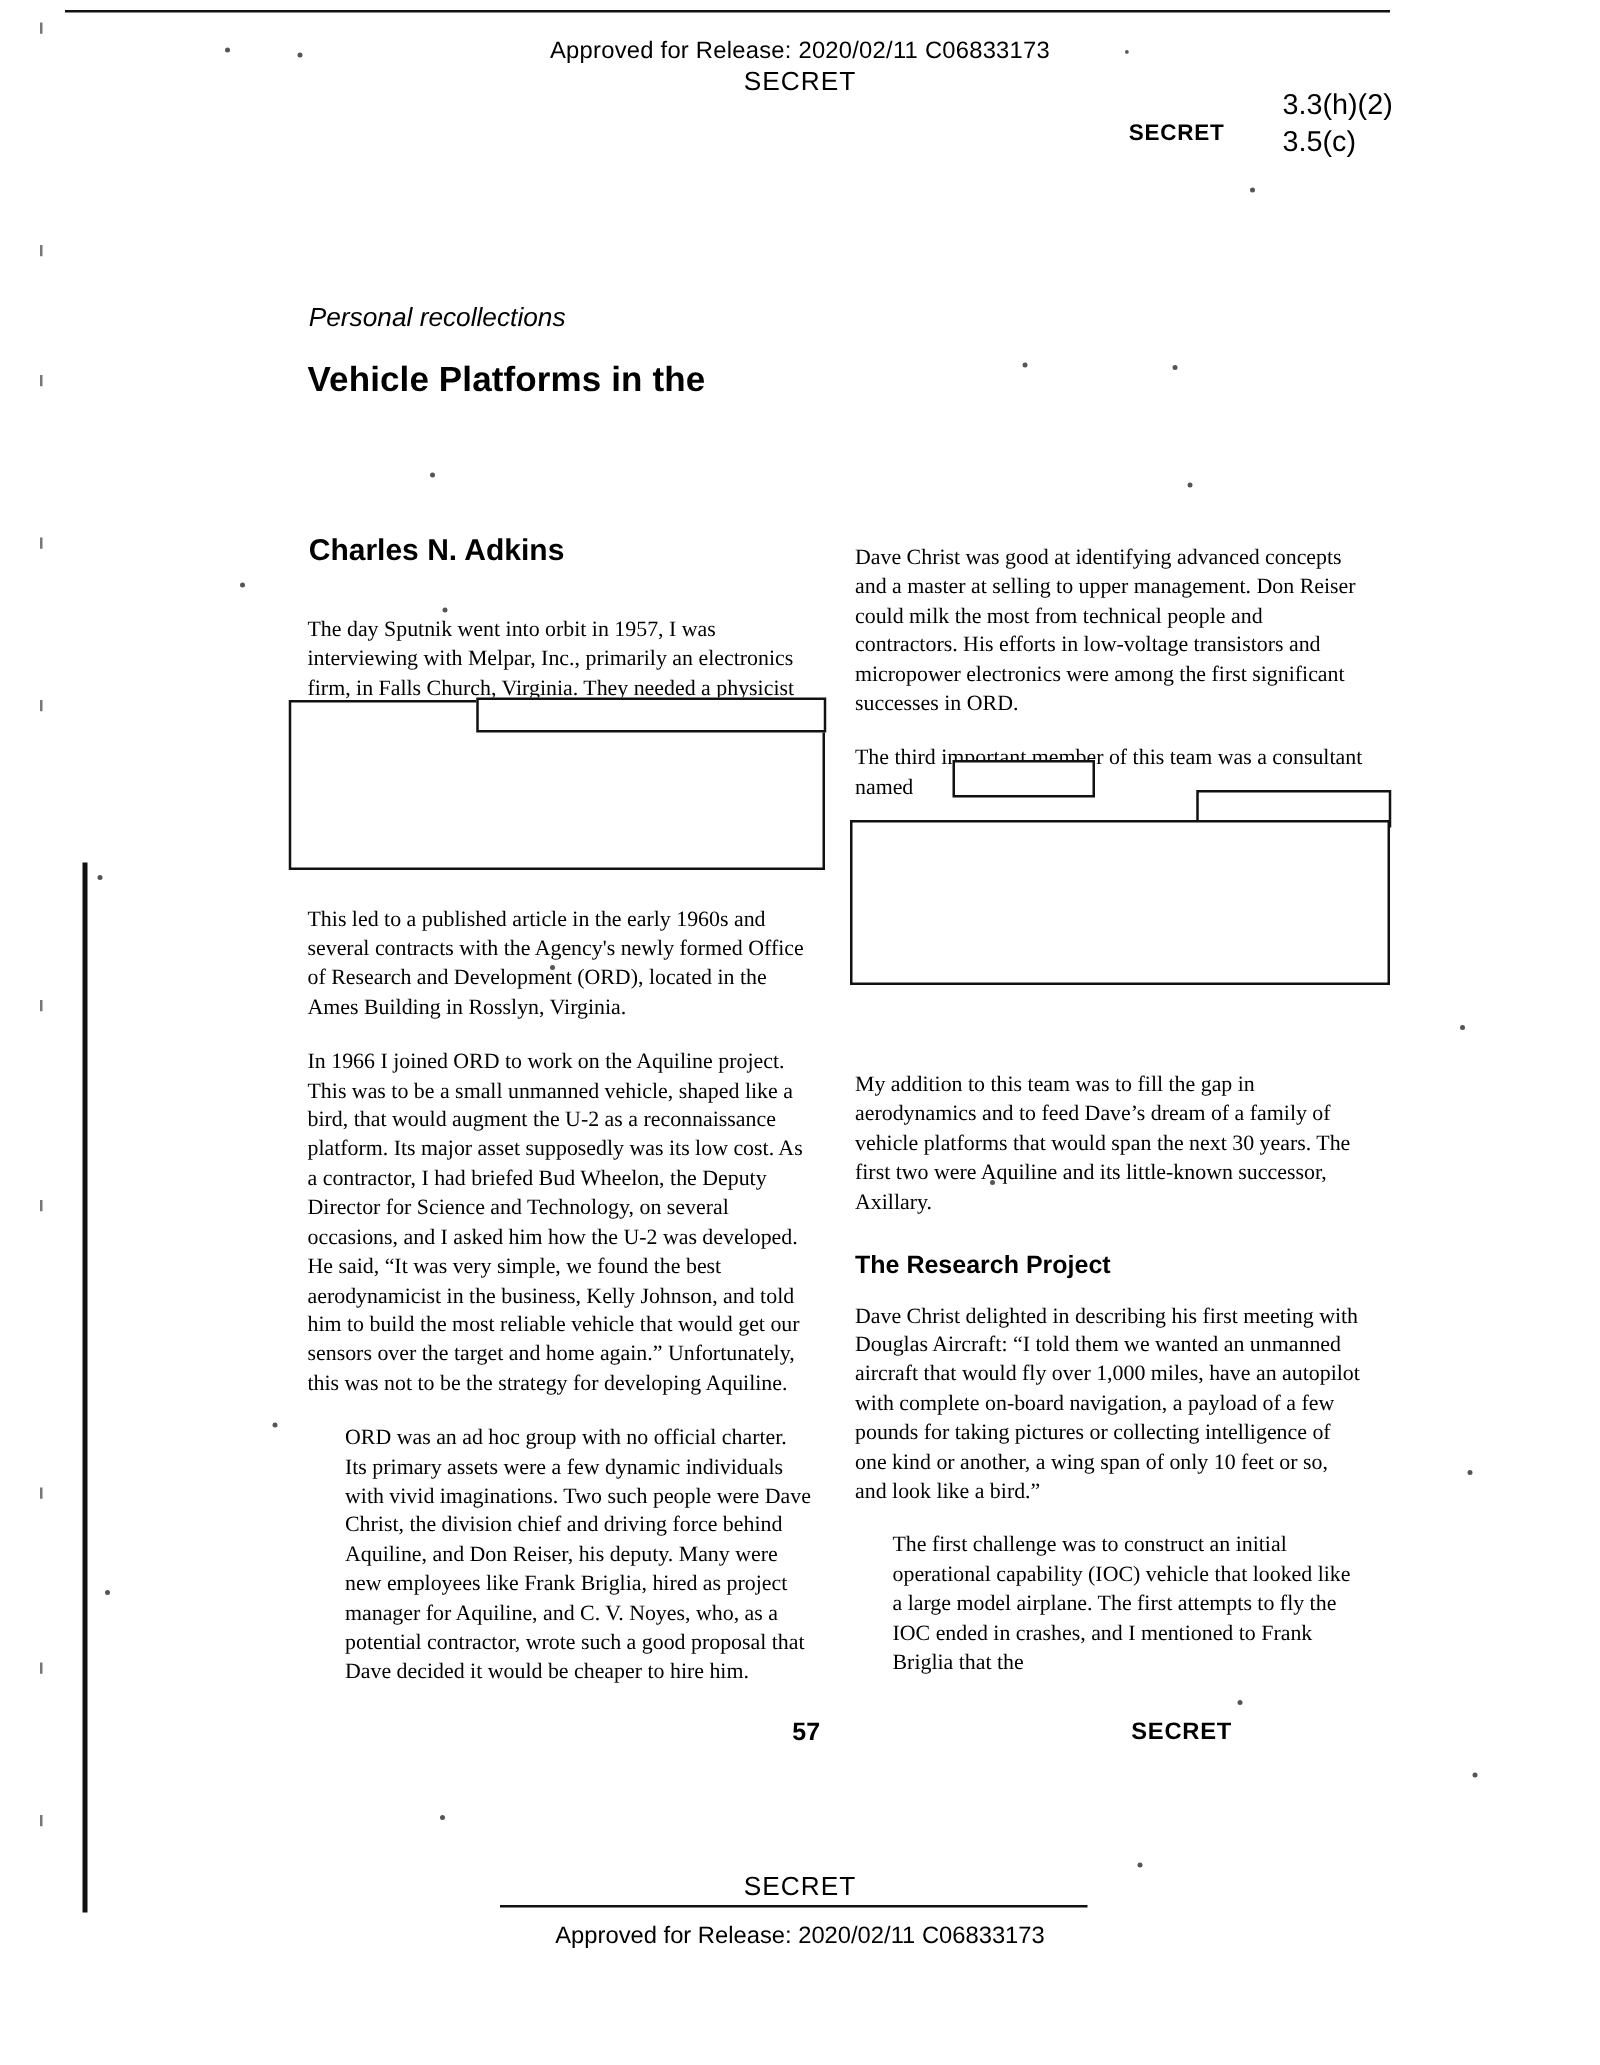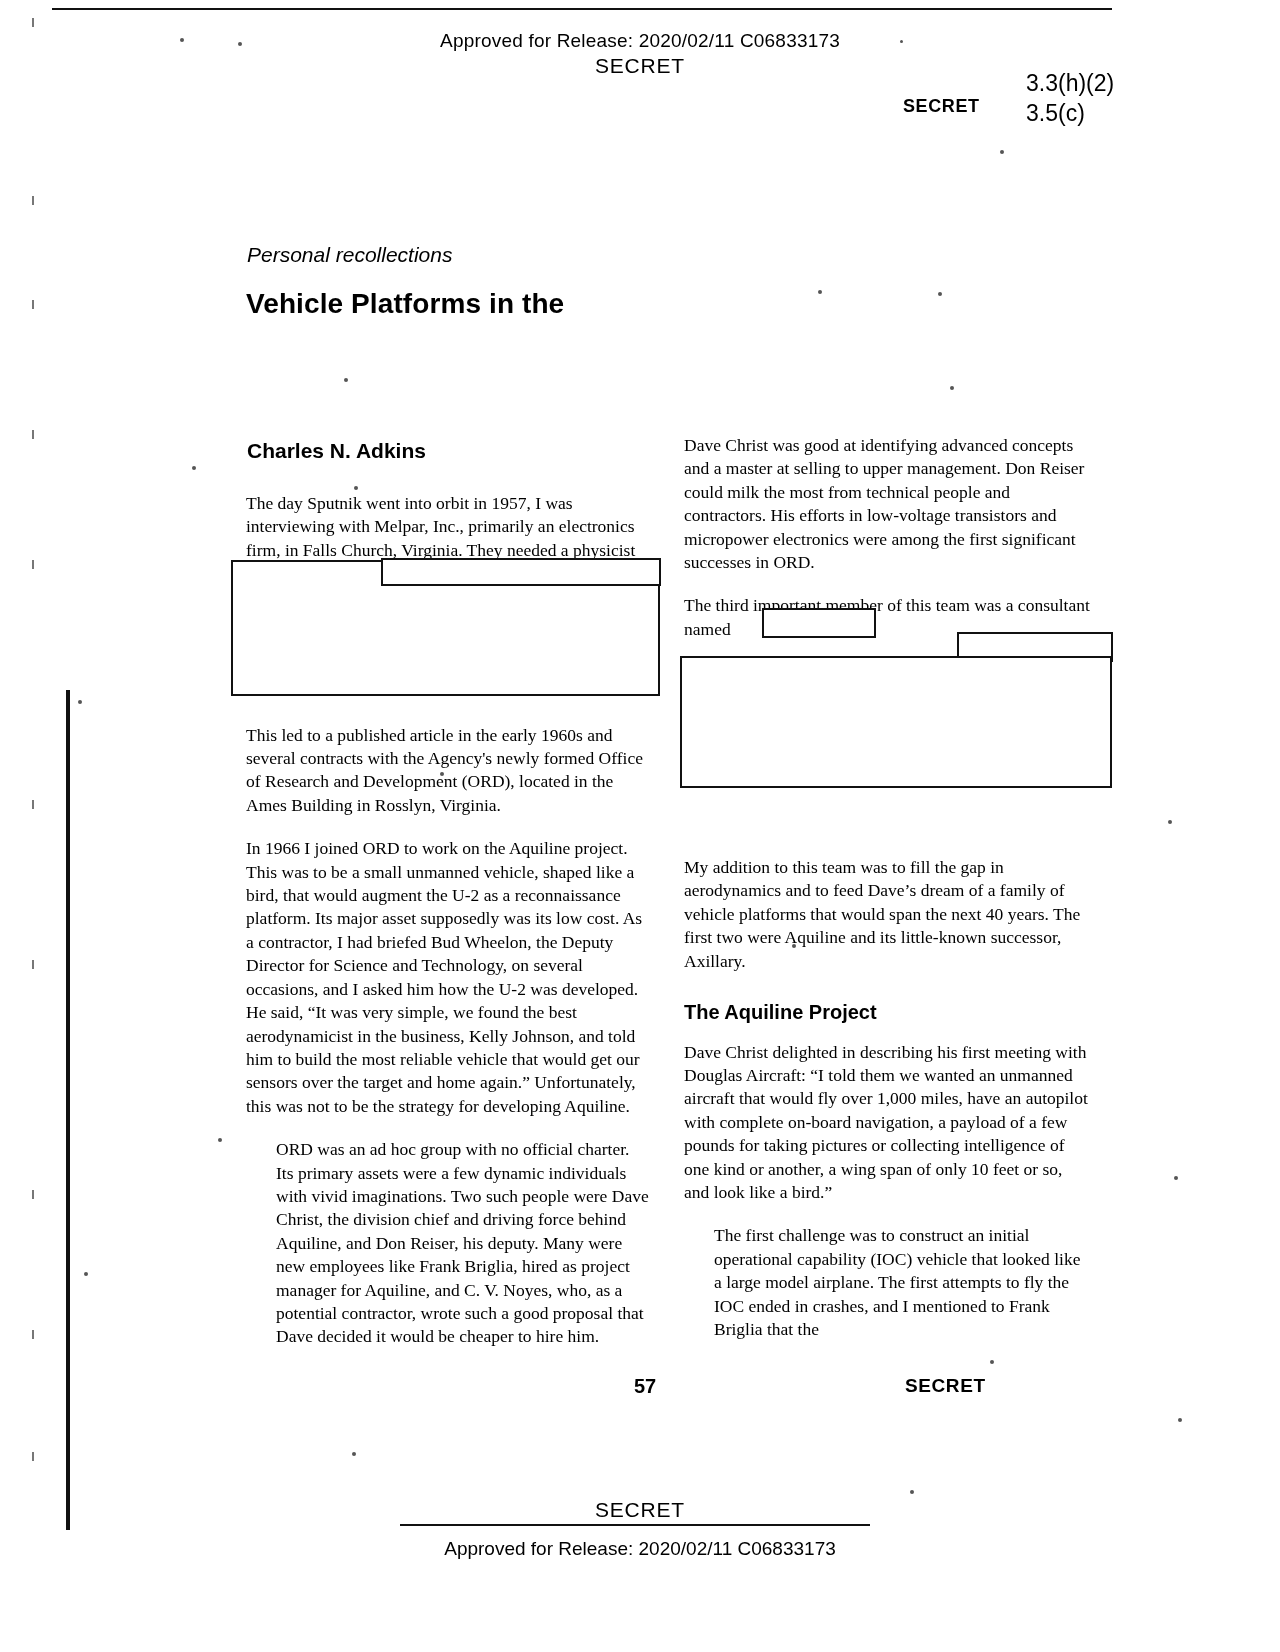--- a/index.html
+++ b/index.html
@@ -112,22 +112,21 @@
     font-size: 28px;
     line-height: 42px;
     letter-spacing: 0.1px;
   }
   .byline {
     position: absolute;
     top: 427px;
     left: 247px;
     font-family: "Liberation Sans", sans-serif;
     font-weight: bold;
-    font-size: 21px;
-    margin-top: 12px;
+    font-size: 24px;
   }
 
   
   .col {
     position: absolute;
     font-size: 17.5px;
     line-height: 23.4px;
     text-align: left;
   }
   .col.left {
@@ -271,22 +270,22 @@
     <p>This led to a published article in the early 1960s and several contracts with the Agency's newly formed Office of Research and Development (ORD), located in the Ames Building in Rosslyn, Virginia.</p>
     <p>In 1966 I joined ORD to work on the Aquiline project. This was to be a small unmanned vehicle, shaped like a bird, that would augment the U-2 as a reconnaissance platform. Its major asset supposedly was its low cost. As a contractor, I had briefed Bud Wheelon, the Deputy Director for Science and Technology, on several occasions, and I asked him how the U-2 was developed. He said, “It was very simple, we found the best aerodynamicist in the business, Kelly Johnson, and told him to build the most reliable vehicle that would get our sensors over the target and home again.” Unfortunately, this was not to be the strategy for developing Aquiline.</p>
     <p>ORD was an ad hoc group with no official charter. Its primary assets were a few dynamic individuals with vivid imaginations. Two such people were Dave Christ, the division chief and driving force behind Aquiline, and Don Reiser, his deputy. Many were new employees like Frank Briglia, hired as project manager for Aquiline, and C. V. Noyes, who, as a potential contractor, wrote such a good proposal that Dave decided it would be cheaper to hire him.</p>
   </div>
 
   <div class="col right">
     <p>Dave Christ was good at identifying advanced concepts and a master at selling to upper management. Don Reiser could milk the most from technical people and contractors. His efforts in low-voltage transistors and micropower electronics were among the first significant successes in ORD.</p>
     <p>The third important member of this team was a consultant named</p>
     <p>A mathematician by nature and an electronics engineer by trade,</p>
     <div style="height:128px"></div>
-    <p>My addition to this team was to fill the gap in aerodynamics and to feed Dave’s dream of a family of vehicle platforms that would span the next 40 years. The first two were Aquiline and its little-known successor, Axillary.</p>
-    <div class="subhead">The Aquiline Project</div>
+    <p>My addition to this team was to fill the gap in aerodynamics and to feed Dave’s dream of a family of vehicle platforms that would span the next 30 years. The first two were Aquiline and its little-known successor, Axillary.</p>
+    <div class="subhead">The Research Project</div>
     <p>Dave Christ delighted in describing his first meeting with Douglas Aircraft: “I told them we wanted an unmanned aircraft that would fly over 1,000 miles, have an autopilot with complete on-board navigation, a payload of a few pounds for taking pictures or collecting intelligence of one kind or another, a wing span of only 10 feet or so, and look like a bird.”</p>
     <p>The first challenge was to construct an initial operational capability (IOC) vehicle that looked like a large model airplane. The first attempts to fly the IOC ended in crashes, and I mentioned to Frank Briglia that the</p>
   </div>
 
   <div class="redaction r1"></div>
   <div class="redaction r2"></div>
   <div class="redaction r3"></div>
   <div class="redaction r4"></div>
   <div class="redaction r5"></div>
 

